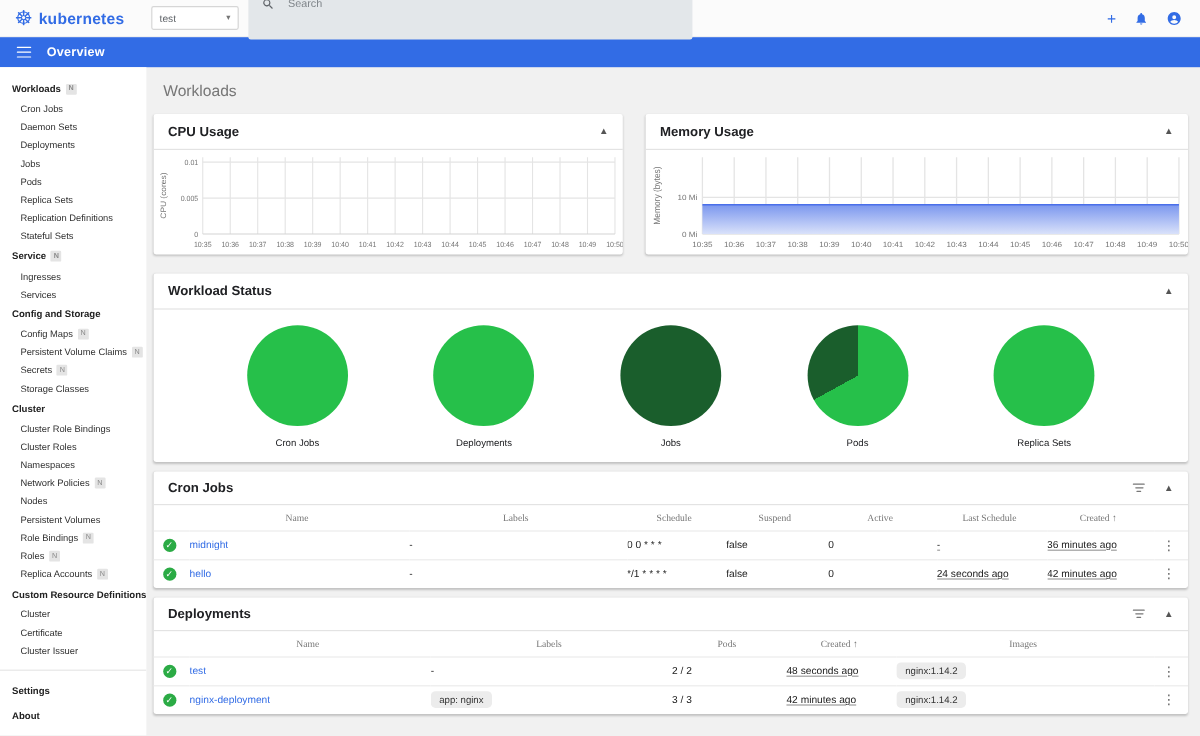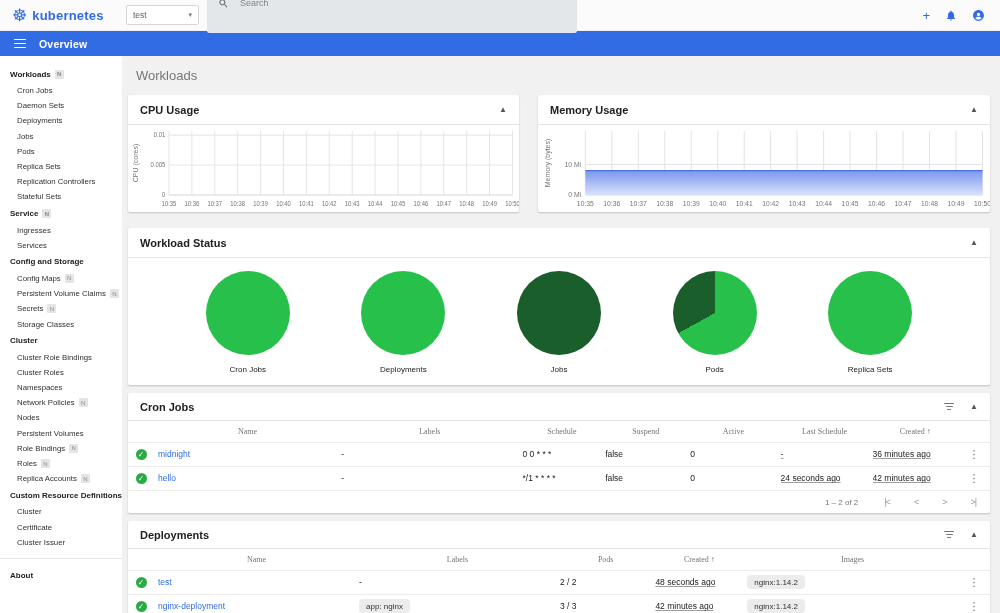--- a/index.html
+++ b/index.html
@@ -157,21 +157,21 @@
       <div class="sb-item">
         <span>Jobs</span>
       </div>
       <div class="sb-item">
         <span>Pods</span>
       </div>
       <div class="sb-item">
         <span>Replica Sets</span>
       </div>
       <div class="sb-item">
-        <span>Replication Controllers</span>
+        <span>Replication Definitions</span>
       </div>
       <div class="sb-item">
         <span>Stateful Sets</span>
       </div>
       <div class="sb-group">
         <span>Service</span>
         <span class="badge">N</span>
       </div>
       <div class="sb-item">
         <span>Ingresses</span>
@@ -237,20 +237,23 @@
       <div class="sb-item">
         <span>Cluster</span>
       </div>
       <div class="sb-item">
         <span>Certificate</span>
       </div>
       <div class="sb-item">
         <span>Cluster Issuer</span>
       </div>
       <div class="sb-divider"></div>
+      <div class="sb-top">
+        <span>Settings</span>
+      </div>
       <div class="sb-top">
         <span>About</span>
       </div>
     </nav>
 
   <main class="main">
     <div class="page-title">Workloads</div>
 
     <div class="charts-row">
       <section class="card chart-card cpu">
@@ -459,29 +462,20 @@
               <td>false</td>
               <td>0</td>
               <td><span class="tip-underline">24 seconds ago</span></td>
               <td><span class="tip-underline">42 minutes ago</span></td>
               <td>
                 <span class="kebab">⋮</span>
               </td>
             </tr>
           </tbody>
         </table>
-      <div class="tfoot">
-        <span>1 – 2 of 2</span>
-        <span class="pager">
-          <span class="pgbtn">|&lt;</span>
-          <span class="pgbtn">&lt;</span>
-          <span class="pgbtn">&gt;</span>
-          <span class="pgbtn">&gt;|</span>
-        </span>
-      </div>
     </section>
 
     <section class="card table-card">
       <div class="card-header" style="height:28px;">
         <span class="card-title">Deployments</span>
         <div class="card-tools">
           <span class="filter-icon">
               <span></span>
               <span></span>
               <span></span>

